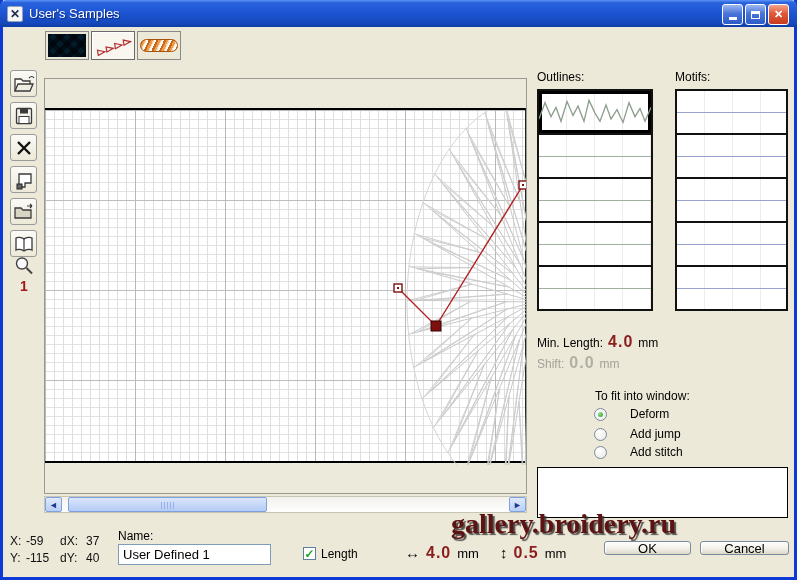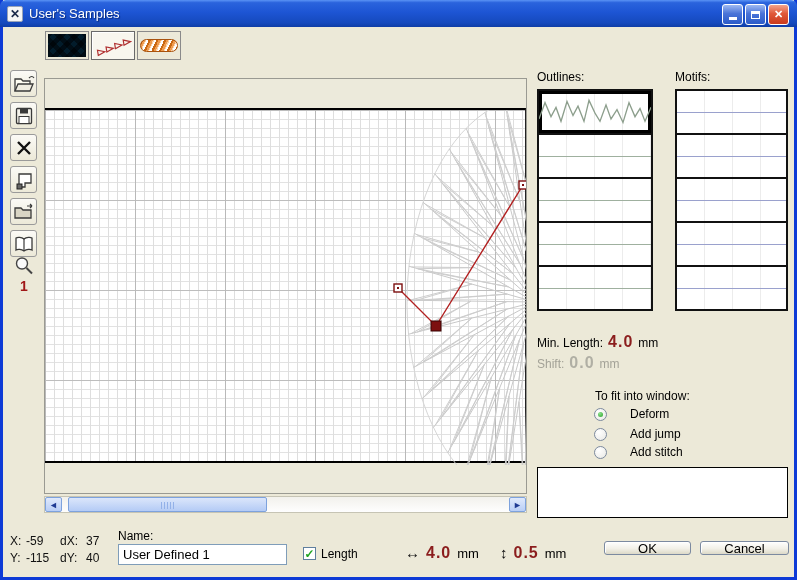--- a/index.html
+++ b/index.html
@@ -89,21 +89,21 @@
   .radio-row span{font-size:12px;}
   .preview-box{position:absolute;left:537px;top:467px;width:251px;height:51px;background:#fff;border:1px solid #000;}
   .watermark{position:absolute;left:451px;top:508px;width:320px;font-family:"Liberation Serif",serif;
     font-size:28px;font-weight:bold;color:#5c1313;letter-spacing:0px;
     text-shadow:2px 2px 1px rgba(55,55,55,.85);z-index:60;white-space:nowrap;}
   
   .coords{position:absolute;left:10px;top:533px;font-size:12px;color:#111;line-height:17px;}
   .coords b{font-weight:normal;display:inline-block;}
   .c-l1{width:16px;} .c-v1{width:34px;} .c-l2{width:26px;}
   .name-label{position:absolute;left:118px;top:529px;font-size:12px;}
-  .name-input{position:absolute;left:118px;top:544px;width:169px;height:21px;border:1px solid #7f9db9;
+  .name-input{position:absolute;left:118px;top:544px;width:153px;height:21px;border:1px solid #7f9db9;
     font-family:"Liberation Sans",sans-serif;font-size:13px;padding:1px 4px;background:#fff;}
   .checkbox{position:absolute;left:303px;top:547px;width:13px;height:13px;border:1px solid #5f7f9e;background:#fff;
     display:flex;align-items:center;justify-content:center;font-size:12px;font-weight:bold;color:#1fa31f;line-height:1;}
   .check-label{position:absolute;left:321px;top:547px;font-size:12px;}
   .dim-arrow{font-size:15px;font-weight:bold;color:#111;}
   .xp-btn{position:absolute;top:541px;height:14px;border:1px solid #7c8aa0;border-radius:3px;
     background:linear-gradient(180deg,#ffffff,#f2f0e7 55%,#dcd9c8);font-family:"Liberation Sans",sans-serif;
     font-size:13px;color:#000;box-shadow:inset 1px 1px 0 #fff;display:flex;align-items:center;justify-content:center;}
 </style>
 </head>
@@ -305,20 +305,21 @@
   <div class="radio-row" style="left:594px;top:427px">
     <span class="radio"></span>
     <span>Add jump</span>
   </div>
   <div class="radio-row" style="left:594px;top:445px">
     <span class="radio"></span>
     <span>Add stitch</span>
   </div>
 
   <div class="preview-box"></div>
+  <div class="watermark">gallery.broidery.ru</div>
 
   <div class="coords">
     <div>
       <b class="c-l1">X:</b><b class="c-v1">-59</b><b class="c-l2">dX:</b><b>37</b>
     </div>
     <div>
       <b class="c-l1">Y:</b><b class="c-v1">-115</b><b class="c-l2">dY:</b><b>40</b>
     </div>
   </div>
 

